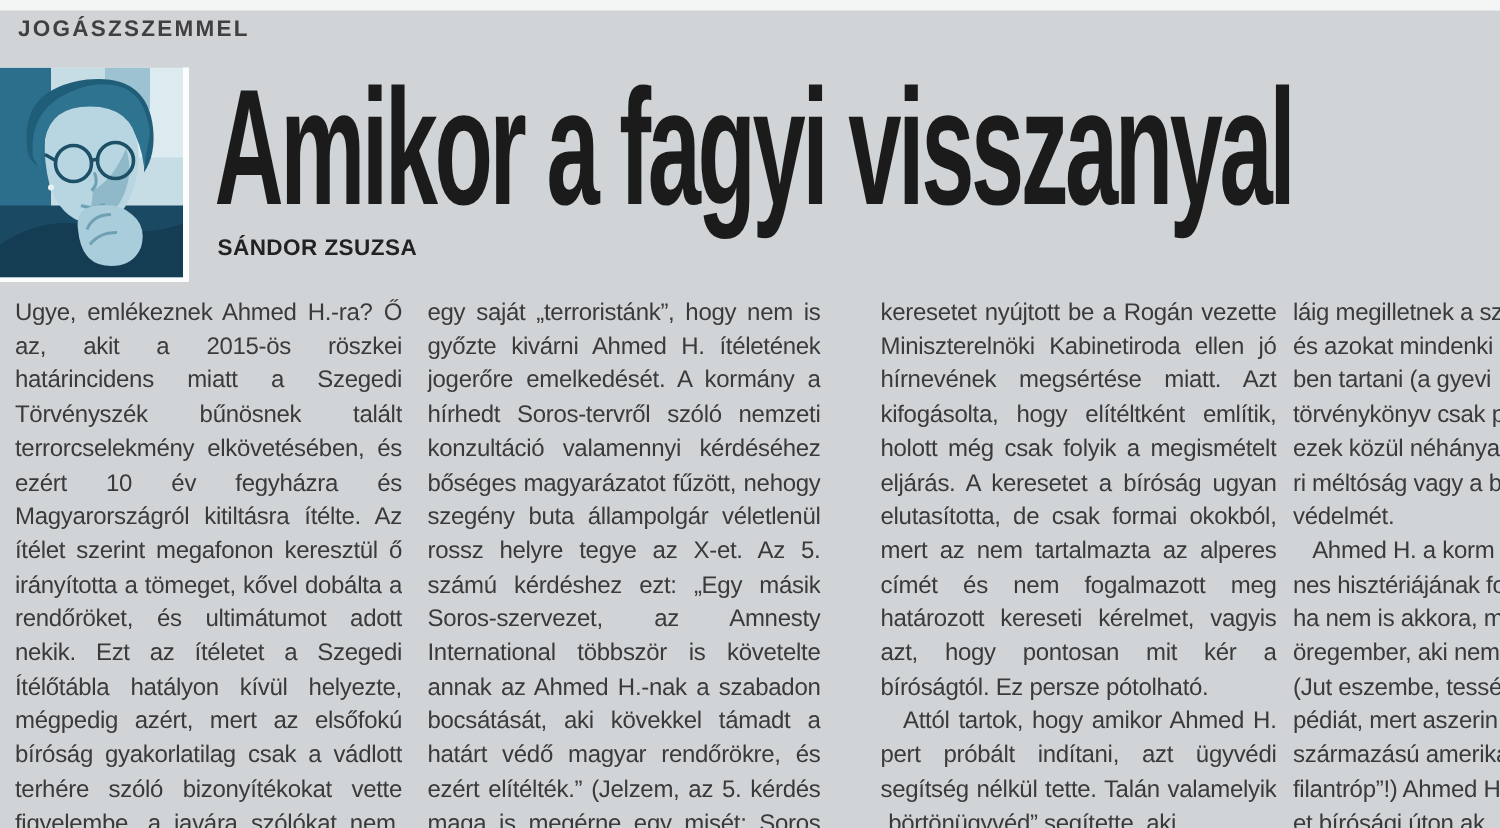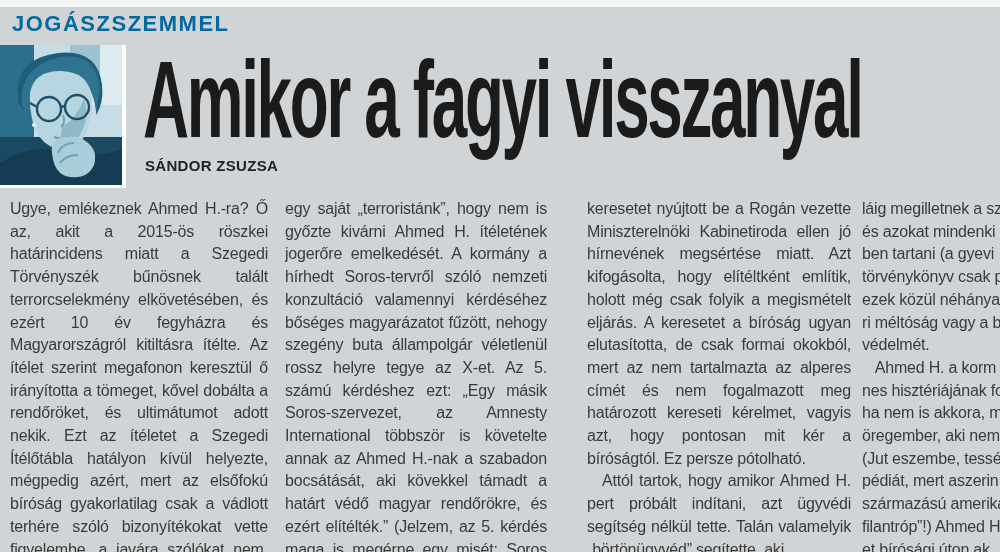--- a/index.html
+++ b/index.html
@@ -19,24 +19,24 @@
   }
   .top-strip {
     position: absolute;
     left: 0; top: 0;
     width: 1000px; height: 7px;
     background: #f4f5f5;
   }
   .kicker {
     position: absolute;
     left: 12px; top: 11px;
-    font-size: 22px;
+    font-size: 15px;
     font-weight: bold;
     letter-spacing: 1.5px;
-    color: #0369a1;
+    color: #404040;
   }
   .photo {
     position: absolute;
     left: 0; top: 45px;
     width: 122px; height: 140px;
     border-right: 4px solid #fbfcfc;
     border-bottom: 3px solid #fbfcfc;
     background: #cfe2e8;
     overflow: hidden;
   }

